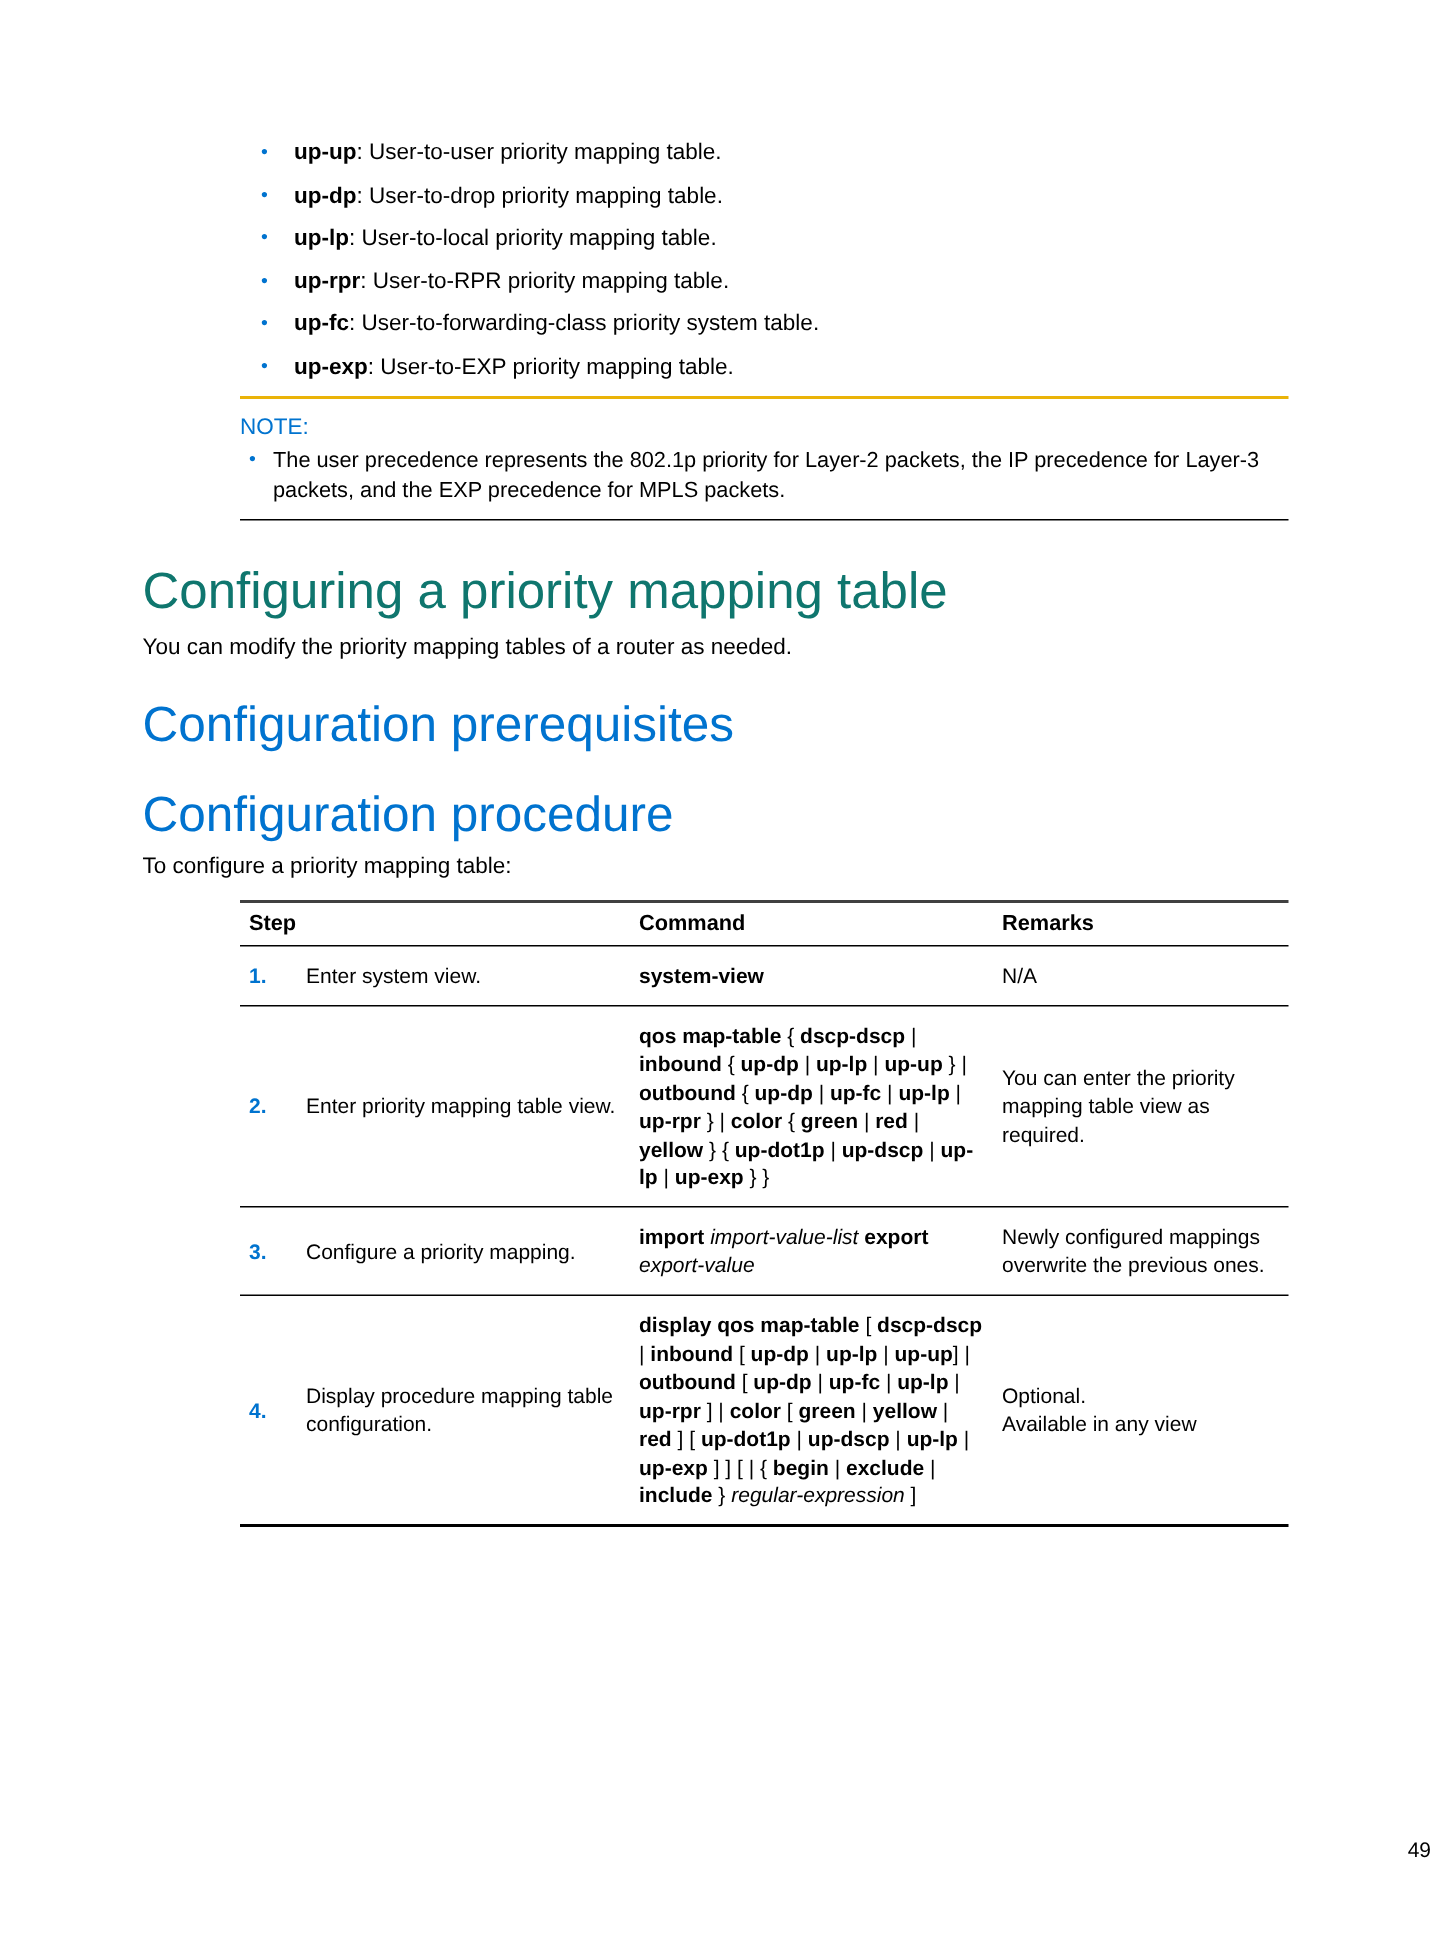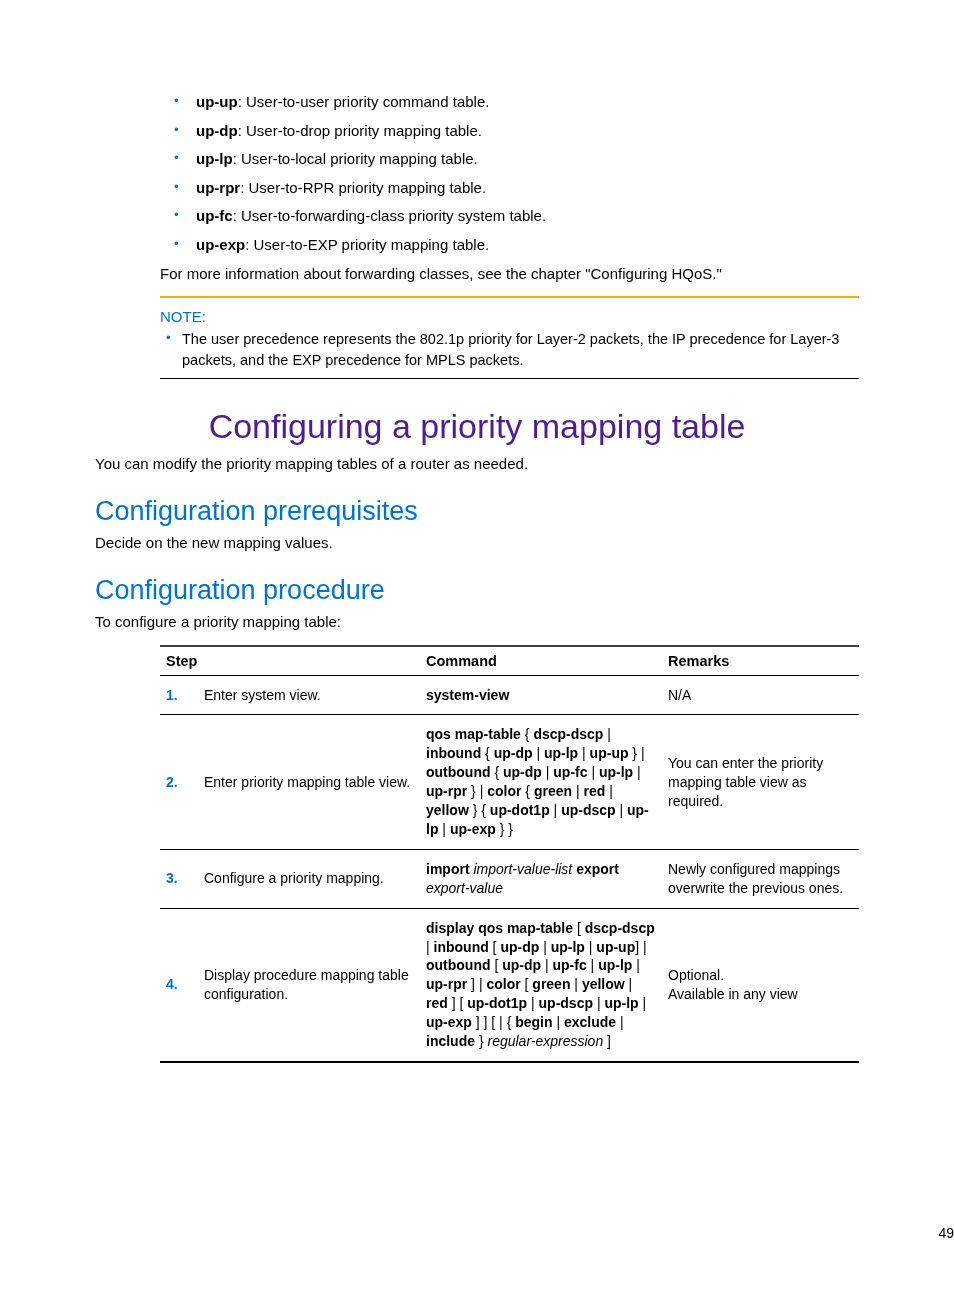--- a/index.html
+++ b/index.html
@@ -44,30 +44,29 @@
     content: "•";
     position: absolute;
     left: 6px;
     top: 0;
     color: #0073cf;
     font-size: 13px;
   }
   h1.title {
     font-family: Arial, Helvetica, sans-serif;
     font-weight: normal;
-    color: #4c1d95;
+    color: #0f766e;
     font-size: 34px;
     margin: 28px 0 8px 0;
-    text-align: center;
   }
   h2.subtitle {
     font-family: Arial, Helvetica, sans-serif;
     font-weight: normal;
     color: #0073cf;
-    font-size: 27px;
+    font-size: 33px;
     margin: 22px 0 6px 0;
   }
   table.proc {
     width: 100%;
     border-collapse: collapse;
     margin-top: 6px;
     font-size: 14px;
   }
   table.proc thead th {
     text-align: left;
@@ -91,42 +90,40 @@
   .col-cmd { width: 230px; }
   .page-num { text-align: right; font-size: 14px; position: absolute; bottom: 55px; left:0; right:0;margin-left:48px;}
 </style>
 </head>
 <body>
 
 <div class="page">
 
   <div class="indent-main">
     <ul class="ul-defs" id="def-list">
-        <li><span class="def-bold">up-up</span><span>: User-to-user priority command table.</span></li>
+        <li><span class="def-bold">up-up</span><span>: User-to-user priority mapping table.</span></li>
         <li><span class="def-bold">up-dp</span><span>: User-to-drop priority mapping table.</span></li>
         <li><span class="def-bold">up-lp</span><span>: User-to-local priority mapping table.</span></li>
         <li><span class="def-bold">up-rpr</span><span>: User-to-RPR priority mapping table.</span></li>
         <li><span class="def-bold">up-fc</span><span>: User-to-forwarding-class priority system table.</span></li>
         <li><span class="def-bold">up-exp</span><span>: User-to-EXP priority mapping table.</span></li>
       </ul>
-    <p class="para">For more information about forwarding classes, see the chapter "Configuring HQoS."</p>
 
     <div class="note-box">
       <div class="note-label">NOTE:</div>
       <ul class="ul-note" id="note-list">
           <li><span>The user precedence represents the 802.1p priority for Layer-2 packets, the IP precedence for Layer-3 packets, and the EXP precedence for MPLS packets.</span></li>
         </ul>
     </div>
   </div>
 
   <h1 class="title">Configuring a priority mapping table</h1>
   <p class="para indent-main">You can modify the priority mapping tables of a router as needed.</p>
 
   <h2 class="subtitle">Configuration prerequisites</h2>
-  <p class="para indent-main">Decide on the new mapping values.</p>
 
   <h2 class="subtitle">Configuration procedure</h2>
   <p class="para indent-main">To configure a priority mapping table:</p>
 
   <div class="indent-main">
     <table class="proc">
       <thead>
         <tr>
           <th colspan="2">Step</th>
           <th class="col-cmd">Command</th>

